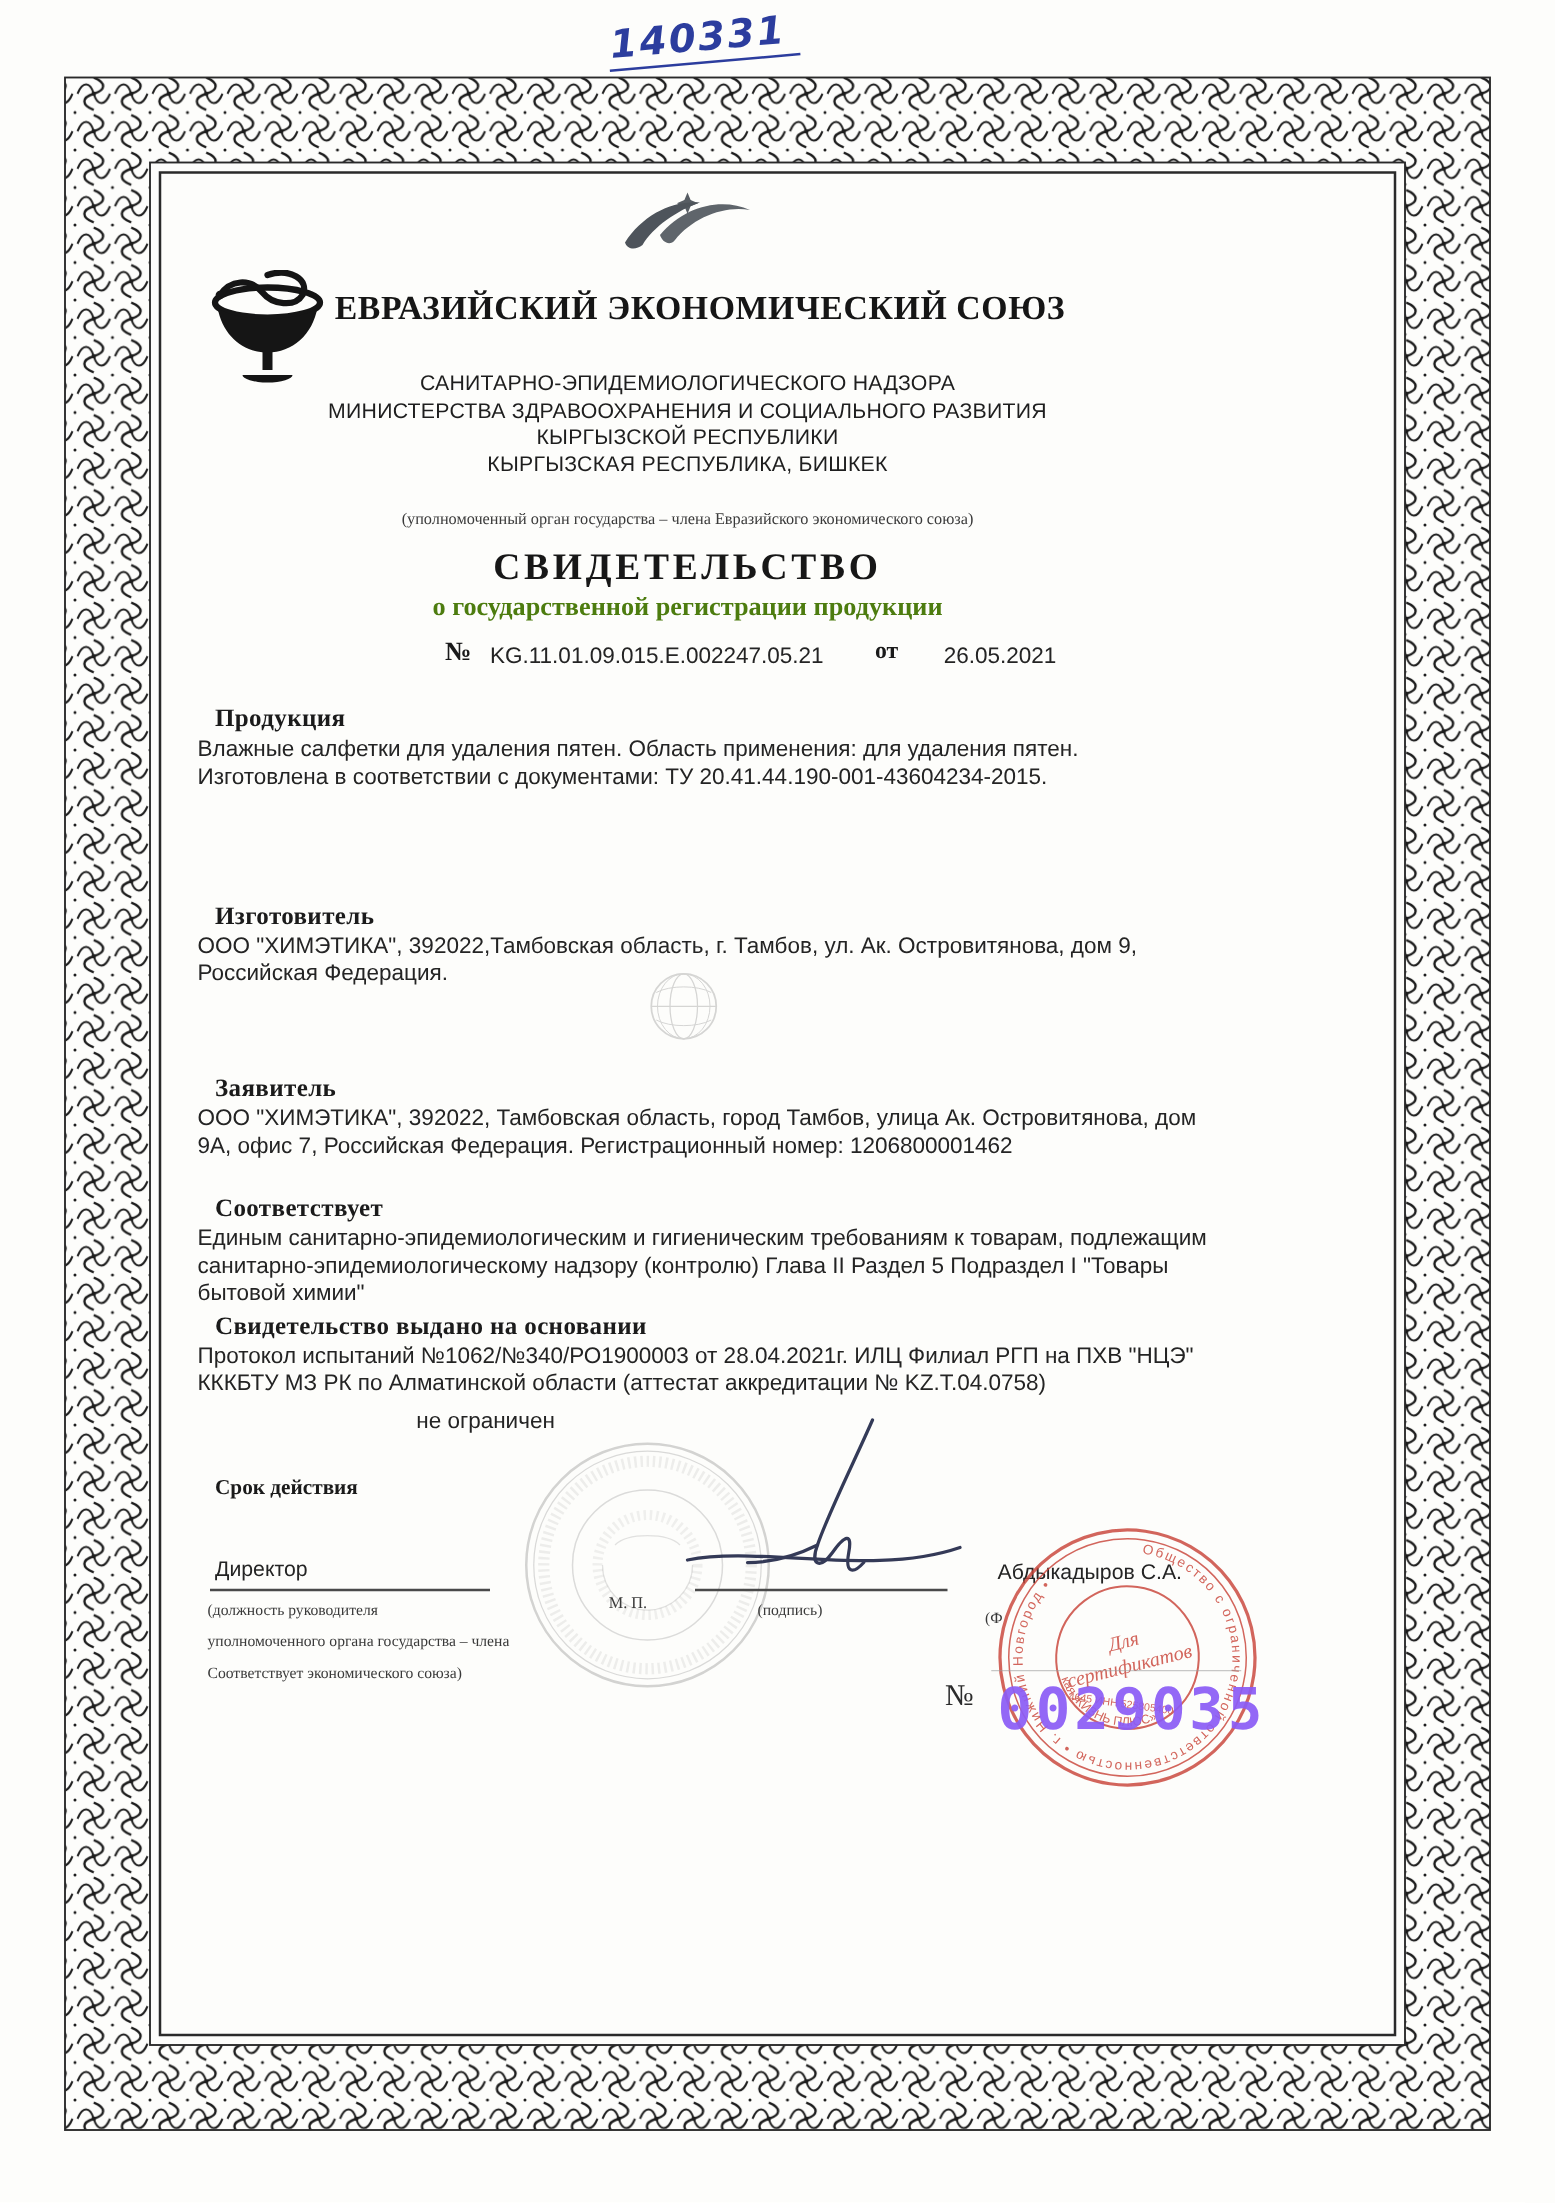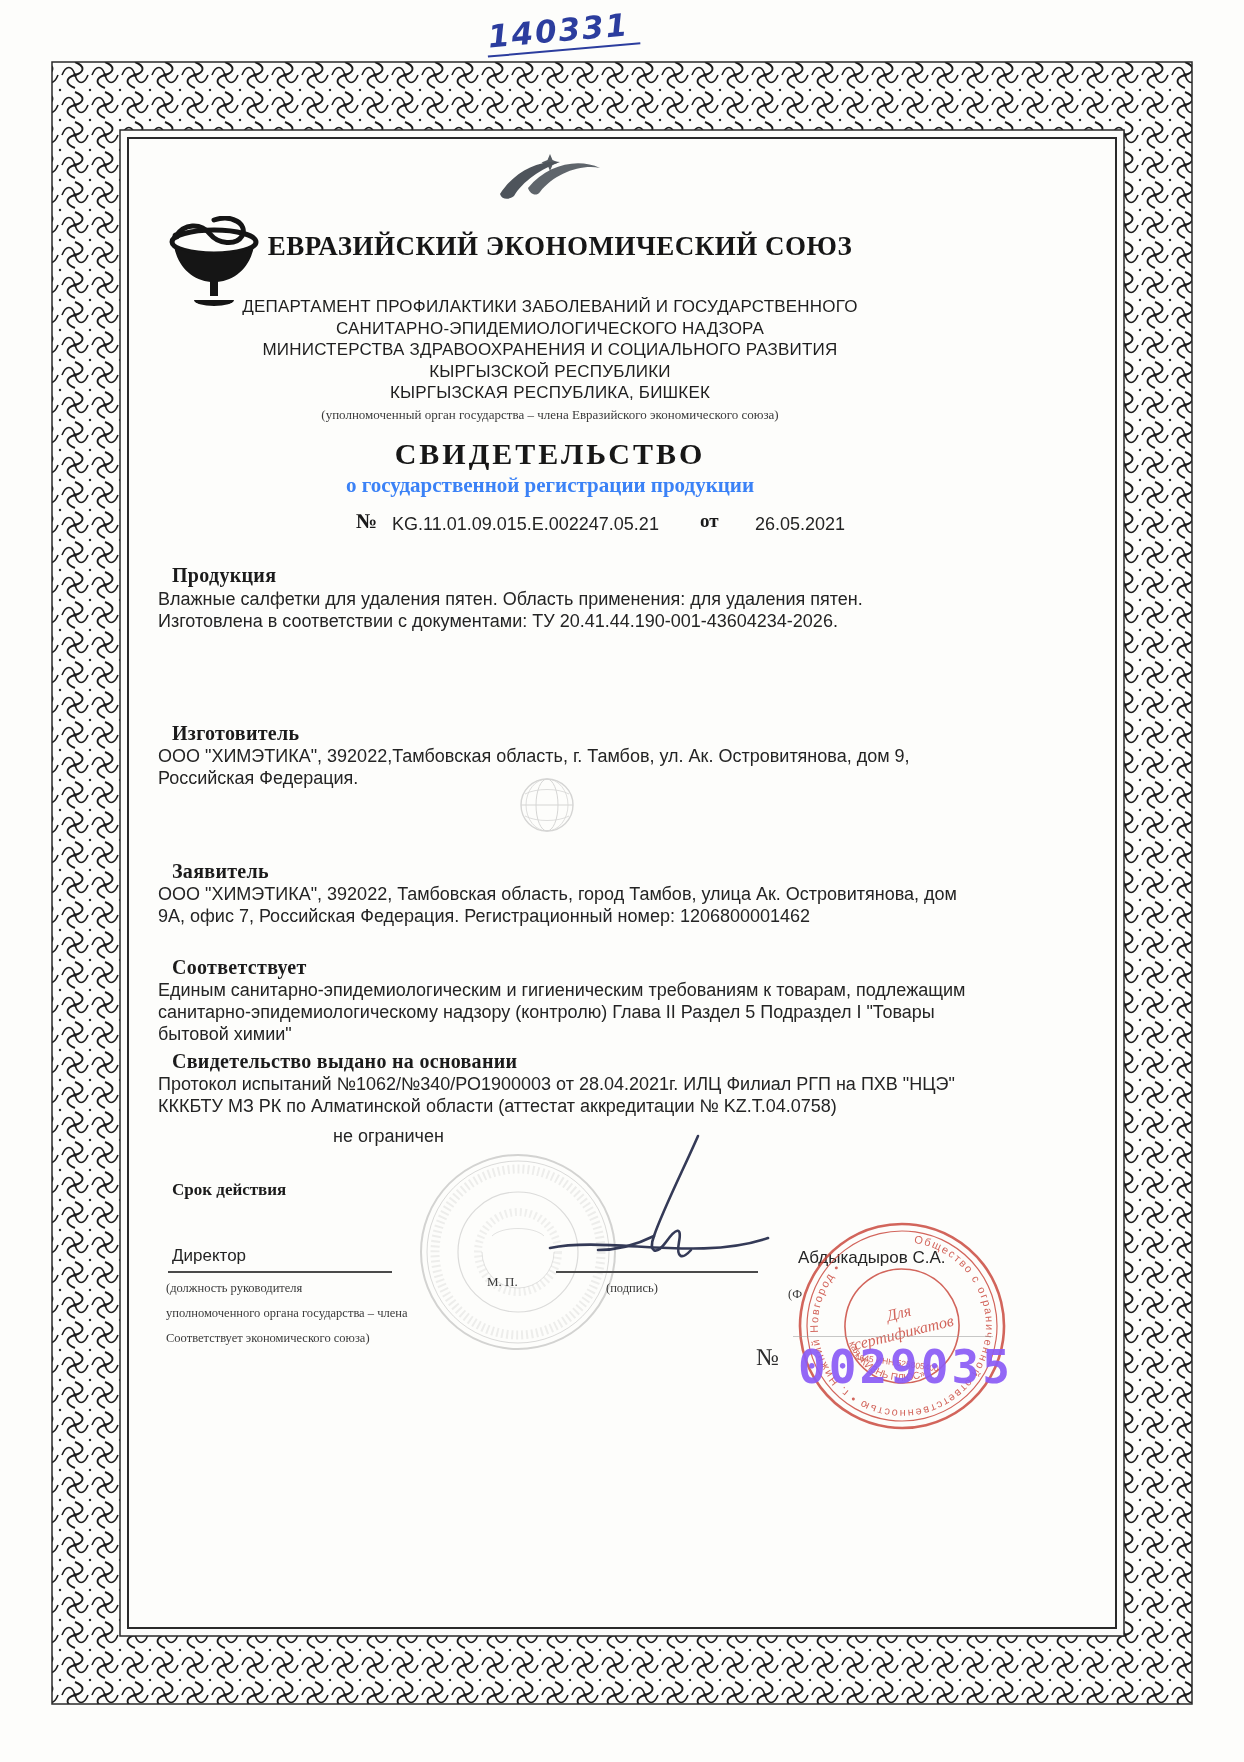--- a/index.html
+++ b/index.html
@@ -12,21 +12,21 @@
   .handwritten{font-family:"DejaVu Sans",sans-serif;font-style:italic;font-weight:600;
        font-size:31px;color:#2c3d9e;transform:rotate(-5deg);letter-spacing:2px;
        border-bottom:2px solid #2c3d9e;padding:0 10px 1px 2px;}
 
   .union-title{font-family:"Liberation Serif",serif;font-weight:bold;font-size:27px;
        letter-spacing:.5px;color:#161616;}
   .dept-line{font-size:17px;line-height:21.6px;color:#1e1e1e;letter-spacing:.2px;}
   .auth-note{font-family:"Liberation Serif",serif;font-size:13px;color:#3a3a3a;}
   .doc-title{font-family:"Liberation Serif",serif;font-weight:bold;font-size:30px;
        letter-spacing:3px;color:#171717;}
-  .doc-subtitle{font-family:"Liberation Serif",serif;font-weight:bold;font-size:21px;color:#3b82f6;}
+  .doc-subtitle{font-family:"Liberation Serif",serif;font-weight:bold;font-size:21px;color:#4d7c0f;}
   .num-label{font-family:"Liberation Serif",serif;font-weight:bold;font-size:21px;color:#1a1a1a;}
   .num-value{font-size:18px;color:#242424;white-space:nowrap;}
 
   .sec-title{font-family:"Liberation Serif",serif;font-weight:bold;font-size:20px;
        color:#1b1b1b;letter-spacing:.3px;white-space:nowrap;}
   .body-line{font-size:18px;color:#242424;white-space:nowrap;}
 
   .validity-label{font-family:"Liberation Serif",serif;font-weight:bold;font-size:17px;color:#1a1a1a;}
   .validity-value{font-size:18px;color:#242424;}
 
@@ -79,41 +79,40 @@
       <rect x="50" y="64" width="8" height="16" stroke="none"></rect>
       <path d="M34 84 a20 6 0 1 0 40 0 Z" stroke="none"></path>
       <path d="M54 4 C72 -2 88 8 82 20 C76 30 58 28 50 18 C40 6 24 8 16 20" fill="none" stroke-width="5" stroke-linecap="round"></path>
       <circle cx="16" cy="20" r="3.5" stroke="none"></circle>
     </g>
   </svg>
 
   <div class="abs z2 union-title center" style="left:230px;top:231px;width:660px;">ЕВРАЗИЙСКИЙ ЭКОНОМИЧЕСКИЙ СОЮЗ</div>
 
   <div class="abs z2 center" style="left:200px;top:296px;width:700px;">
-    <div class="dept-line">ДЕПАРТАМЕНТ ПРОФИЛАКТИКИ ЗАБОЛЕВАНИЙ И ГОСУДАРСТВЕННОГО</div>
     <div class="dept-line">САНИТАРНО-ЭПИДЕМИОЛОГИЧЕСКОГО НАДЗОРА</div>
     <div class="dept-line">МИНИСТЕРСТВА ЗДРАВООХРАНЕНИЯ И СОЦИАЛЬНОГО РАЗВИТИЯ</div>
     <div class="dept-line">КЫРГЫЗСКОЙ РЕСПУБЛИКИ</div>
     <div class="dept-line">КЫРГЫЗСКАЯ РЕСПУБЛИКА, БИШКЕК</div>
   </div>
 
   <div class="abs z2 auth-note center" style="left:200px;top:407px;width:700px;">(уполномоченный орган государства – члена Евразийского экономического союза)</div>
 
   <div class="abs z2 doc-title center" style="left:200px;top:437px;width:700px;">СВИДЕТЕЛЬСТВО</div>
 
   <div class="abs z2 doc-subtitle center" style="left:200px;top:473px;width:700px;">о государственной регистрации продукции</div>
 
   <span class="abs z2 num-label" style="left:356px;top:509px;">№</span>
   <span class="abs z2 num-value" style="left:392px;top:514px;">KG.11.01.09.015.E.002247.05.21</span>
   <span class="abs z2 num-label" style="left:700px;top:510px;font-size:19px;">от</span>
   <span class="abs z2 num-value" style="left:755px;top:514px;">26.05.2021</span>
 
   <div class="abs z2 sec-title" style="left:172px;top:564px;">Продукция</div>
   <div class="abs z2 body-line" style="left:158px;top:589px;">Влажные салфетки для удаления пятен. Область применения: для удаления пятен.</div>
-  <div class="abs z2 body-line" style="left:158px;top:611px;">Изготовлена в соответствии с документами: ТУ 20.41.44.190-001-43604234-2026.</div>
+  <div class="abs z2 body-line" style="left:158px;top:611px;">Изготовлена в соответствии с документами: ТУ 20.41.44.190-001-43604234-2015.</div>
 
   <div class="abs z2 sec-title" style="left:172px;top:722px;">Изготовитель</div>
   <div class="abs z2 body-line" style="left:158px;top:746px;">ООО "ХИМЭТИКА", 392022,Тамбовская область, г. Тамбов, ул. Ак. Островитянова, дом 9,</div>
   <div class="abs z2 body-line" style="left:158px;top:768px;">Российская Федерация.</div>
 
   <svg class="abs z1" style="left:512px;top:770px;" width="70" height="70" viewBox="0 0 70 70">
     <g stroke="#9a9a9a" fill="none" opacity="0.4">
       <circle cx="35" cy="35" r="26" stroke-width="1.4"></circle>
       <ellipse cx="35" cy="35" rx="11" ry="26" stroke-width="1"></ellipse>
       <ellipse cx="35" cy="35" rx="21" ry="26" stroke-width="0.8"></ellipse>

